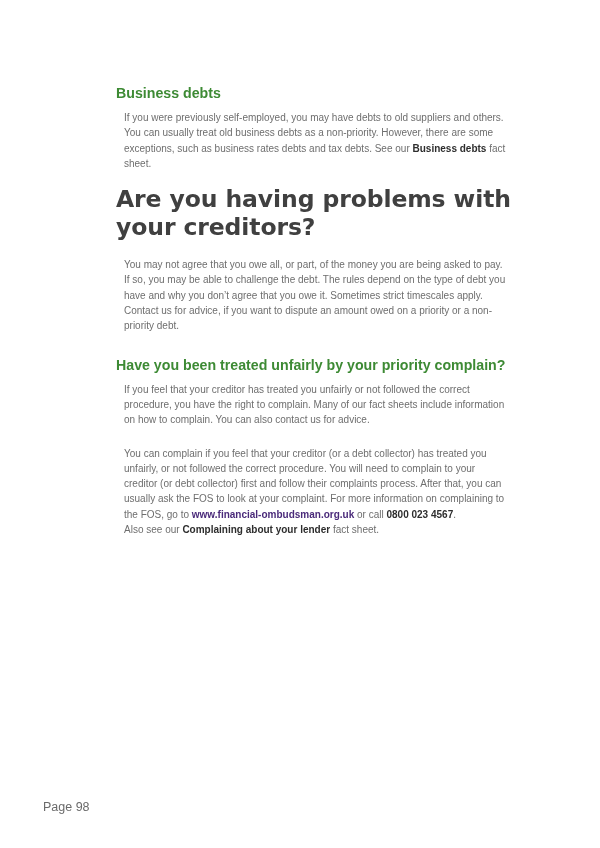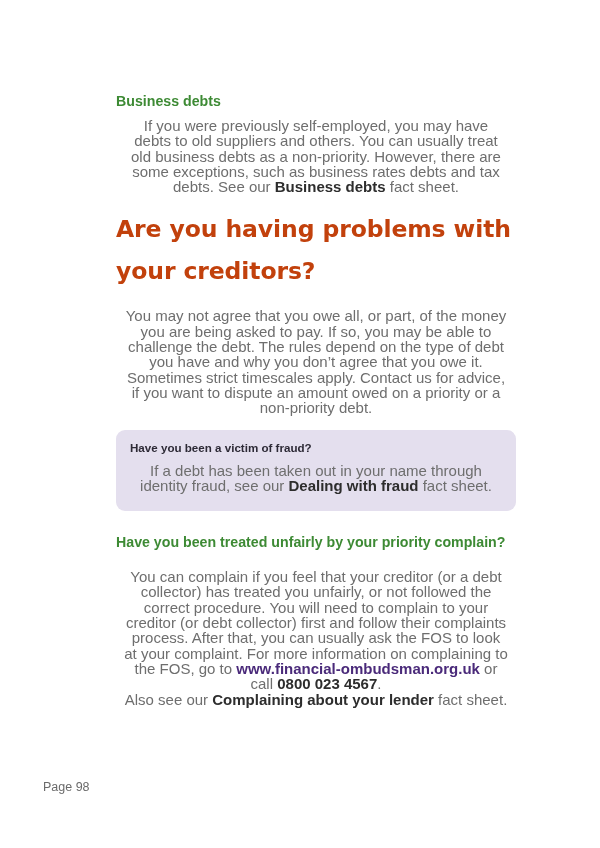--- a/index.html
+++ b/index.html
@@ -1,51 +1,48 @@
 <!DOCTYPE html>
 <html><head>
   <meta charset="utf-8">
   <style>
     html, body { margin: 0; padding: 0; background: #ffffff; }
     body { width: 600px; height: 848px; position: relative; overflow: hidden; font-family: "Liberation Sans", sans-serif; color: #6a6a6a; }
-    .content { position: absolute; left: 116px; top: 92px; width: 400px; }
+    .content { position: absolute; left: 116px; top: 84px; width: 400px; }
     .h3 { color: #3d8a34; font-weight: bold; font-size: 14.2px; margin: 0 0 8px 0; line-height: 18px; }
-    .p { font-size: 15px; line-height: 15.3px; margin: 8px; color: #6e6e6e; letter-spacing: 0; text-align: center; }
+    .p { font-size: 10px; line-height: 15.3px; margin: 8px; color: #6e6e6e; letter-spacing: 0; }
     .p b { color: #2d2d2d; font-weight: bold; }
-    .h1 { color: #c2410c; font-family: "DejaVu Sans", sans-serif; font-weight: bold; font-size: 23.5px; line-height: 42px; margin: 14px 0 16px 0; letter-spacing: -0.1px; }
+    .h1 { color: #404040; font-family: "DejaVu Sans", sans-serif; font-weight: bold; font-size: 23.5px; line-height: 28px; margin: 14px 0 16px 0; letter-spacing: -0.1px; }
     .box { background: #e4dfee; border-radius: 9px; padding: 10px 14px 10px 14px; margin: 14px 0 0 0; width: 372px; }
     .box-title { color: #2d2a36; font-weight: bold; font-size: 11.6px; line-height: 15px; margin: 0 0 6px 0; }
     .link { color: #4a2a7a; font-weight: bold; }
     .mt18 { margin-top: 18px; }
     .mt20 { margin-top: 22px; }
-    .page-num { position: absolute; left: 43px; top: 780px; font-size: 12.5px; color: #6a6a6a; }
+    .page-num { position: absolute; left: 43px; top: 800px; font-size: 12.5px; color: #6a6a6a; }
   </style>
 </head>
 <body>
 
 <div class="content">
 
   <div>
     <div class="h3">Business debts</div>
     <p class="p"><span>If you were previously self-employed, you may have debts to old suppliers and others. You can usually treat old business debts as a non-priority. However, there are some exceptions, such as business rates debts and tax debts. See our </span><b>Business debts</b><span> fact sheet.</span></p>
   </div>
 
   <h1 class="h1">Are you having problems with your creditors?</h1>
 
   <div>
     <p class="p">You may not agree that you owe all, or part, of the money you are being asked to pay. If so, you may be able to challenge the debt. The rules depend on the type of debt you have and why you don’t agree that you owe it. Sometimes strict timescales apply. Contact us for advice, if you want to dispute an amount owed on a priority or a non-priority debt.</p>
   </div>
 
-  <div class="box">
-    <div class="box-title">Have you been a victim of fraud?</div>
-    <p class="p"><span>If a debt has been taken out in your name through identity fraud, see our </span><b>Dealing with fraud</b><span> fact sheet.</span></p>
-  </div>
 
   <div class="mt20">
     <div class="h3">Have you been treated unfairly by your priority complain?</div>
+    <p class="p">If you feel that your creditor has treated you unfairly or not followed the correct procedure, you have the right to complain. Many of our fact sheets include information on how to complain. You can also contact us for advice.</p>
   </div>
 
   <div class="mt18">
     <p class="p"><span>You can complain if you feel that your creditor (or a debt collector) has treated you unfairly, or not followed the correct procedure. You will need to complain to your creditor (or debt collector) first and follow their complaints process. After that, you can usually ask the FOS to look at your complaint. For more information on complaining to the FOS, go to </span><a class="link">www.financial-ombudsman.org.uk</a><span> or call </span><b class="link">0800 023 4567</b><span>.</span><br><span>Also see our </span><b>Complaining about your lender</b><span> fact sheet.</span></p>
   </div>
 
 </div>
 
 <div class="page-num">Page 98</div>
 

